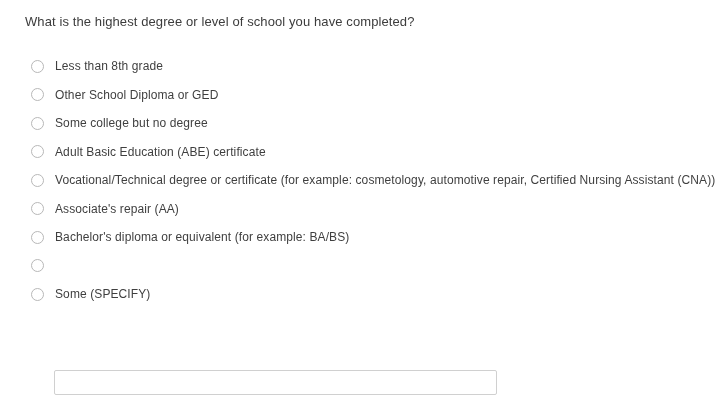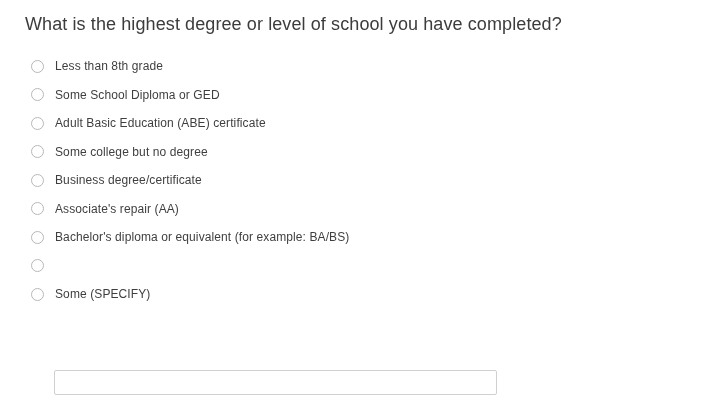--- a/index.html
+++ b/index.html
@@ -15,21 +15,21 @@
     position: relative;
     width: 728px;
     height: 418px;
     background: #ffffff;
     overflow: hidden;
   }
   .question-title {
     position: absolute;
     left: 25px;
     top: 14px;
-    font-size: 18px;
+    font-size: 13px;
     color: #3c3c3c;
     letter-spacing: 0.1px;
     white-space: nowrap;
   }
   .options-list {
     position: absolute;
     left: 25px;
     top: 52px;
     width: 690px;
   }
@@ -82,38 +82,38 @@
   <div class="options-list">
 
     <div class="option-row">
       <span class="radio"></span>
       <span class="option-label">Less than 8th grade</span>
     </div>
 
 
     <div class="option-row">
       <span class="radio"></span>
-      <span class="option-label">Some School Diploma or GED</span>
+      <span class="option-label">Other School Diploma or GED</span>
+    </div>
+
+    <div class="option-row">
+      <span class="radio"></span>
+      <span class="option-label">Some college but no degree</span>
     </div>
 
     <div class="option-row">
       <span class="radio"></span>
       <span class="option-label">Adult Basic Education (ABE) certificate</span>
     </div>
 
     <div class="option-row">
       <span class="radio"></span>
-      <span class="option-label">Some college but no degree</span>
+      <span class="option-label">Vocational/Technical degree or certificate (for example: cosmetology, automotive repair, Certified Nursing Assistant (CNA))</span>
     </div>
 
-
-    <div class="option-row">
-      <span class="radio"></span>
-      <span class="option-label">Business degree/certificate</span>
-    </div>
 
     <div class="option-row">
       <span class="radio"></span>
       <span class="option-label">Associate's repair (AA)</span>
     </div>
 
     <div class="option-row">
       <span class="radio"></span>
       <span class="option-label">Bachelor's diploma or equivalent (for example: BA/BS)</span>
     </div>

